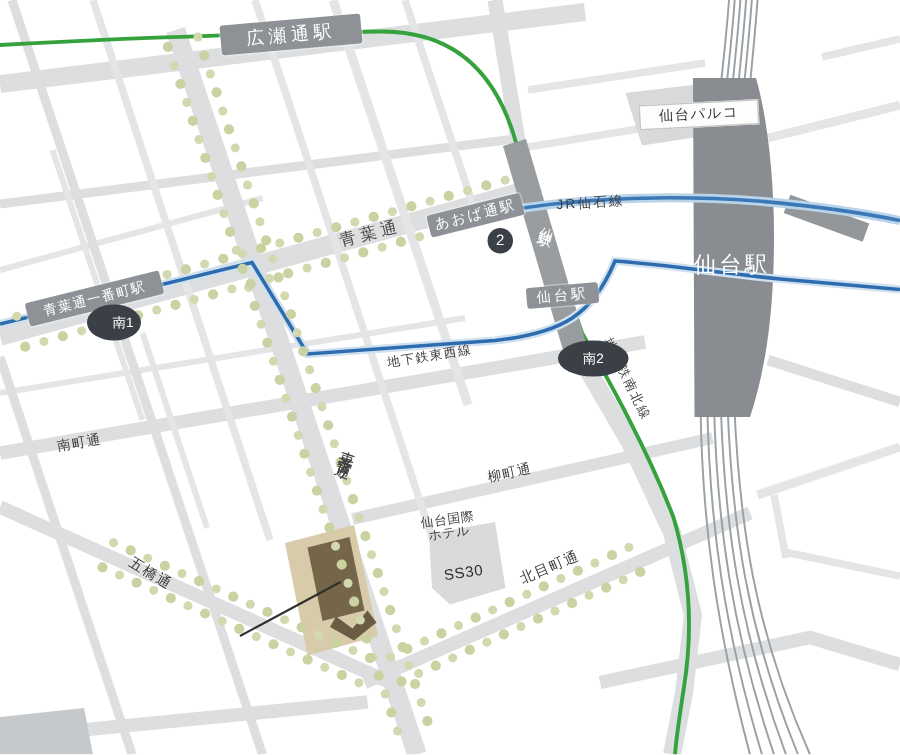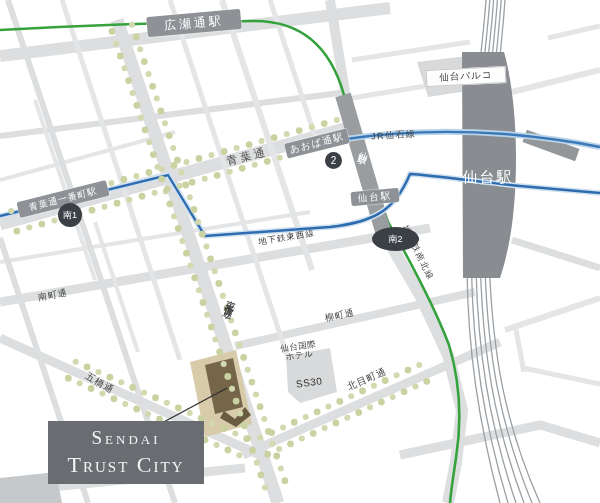--- a/index.html
+++ b/index.html
@@ -290,21 +290,21 @@
         <circle cx="419.3" cy="364.9" r="3" fill="#d3d9ae"></circle>
       </g>
 
   <line x1="160" y1="424" x2="227" y2="388" stroke="#2f2f2f" stroke-width="1.4"></line>
 </svg>
 
 <div class="badge" style="left:147px;top:13px;width:94px;height:20px;font-size:12px;letter-spacing:3px;transform:rotate(-5deg);">広瀬通駅</div>
 
 <div class="badge" style="left:17px;top:191px;width:92px;height:16px;font-size:9px;letter-spacing:1px;transform:rotate(-14deg);">青葉通一番町駅</div>
 
-<div class="exit" style="left:58px;top:203px;width:24px;height:24px;font-size:9px;">南1</div>
+<div class="exit" style="left:58px;top:203px;width:24px;height:24px;font-size:9px;padding-left:12px;">南1</div>
 
 <div class="badge" style="left:285px;top:136px;width:64px;height:15px;font-size:9.5px;letter-spacing:1.5px;transform:rotate(-14deg);">あおば通駅</div>
 
 <div class="exit" style="left:325px;top:152px;width:17px;height:17px;font-size:10px;">2</div>
 
 <div class="badge" style="left:351px;top:190px;width:48px;height:14px;font-size:9.5px;letter-spacing:2px;transform:rotate(-5deg);">仙台駅</div>
 
 <div class="lbl vtext" style="left:361px;top:143px;color:#fff;font-size:9.5px;letter-spacing:2px;transform:rotate(15deg);transform-origin:top left;">仙台駅</div>
 
 <div class="exit" style="left:372px;top:227px;width:47px;height:24px;font-size:9px;">南2</div>
@@ -331,18 +331,14 @@
 
 <div class="white-badge" style="left:426px;top:68px;width:78px;height:15px;font-size:9.5px;letter-spacing:1px;transform:rotate(-3deg);">仙台パルコ</div>
 
 <div class="lbl" style="left:281px;top:342px;font-size:8.5px;letter-spacing:0.5px;transform:rotate(-8deg);text-align:center;">
   <div>仙台国際</div>
   <div>ホテル</div>
 </div>
 
 <div class="lbl" style="left:296px;top:377px;font-size:10px;letter-spacing:0.5px;color:#2f2f2f;transform:rotate(-8deg);">SS30</div>
 
-<div id="trust-box">
-  <div class="l1">Sendai</div>
-  <div class="l2">Trust City</div>
+
 </div>
 
-</div>
-
 </body></html>

